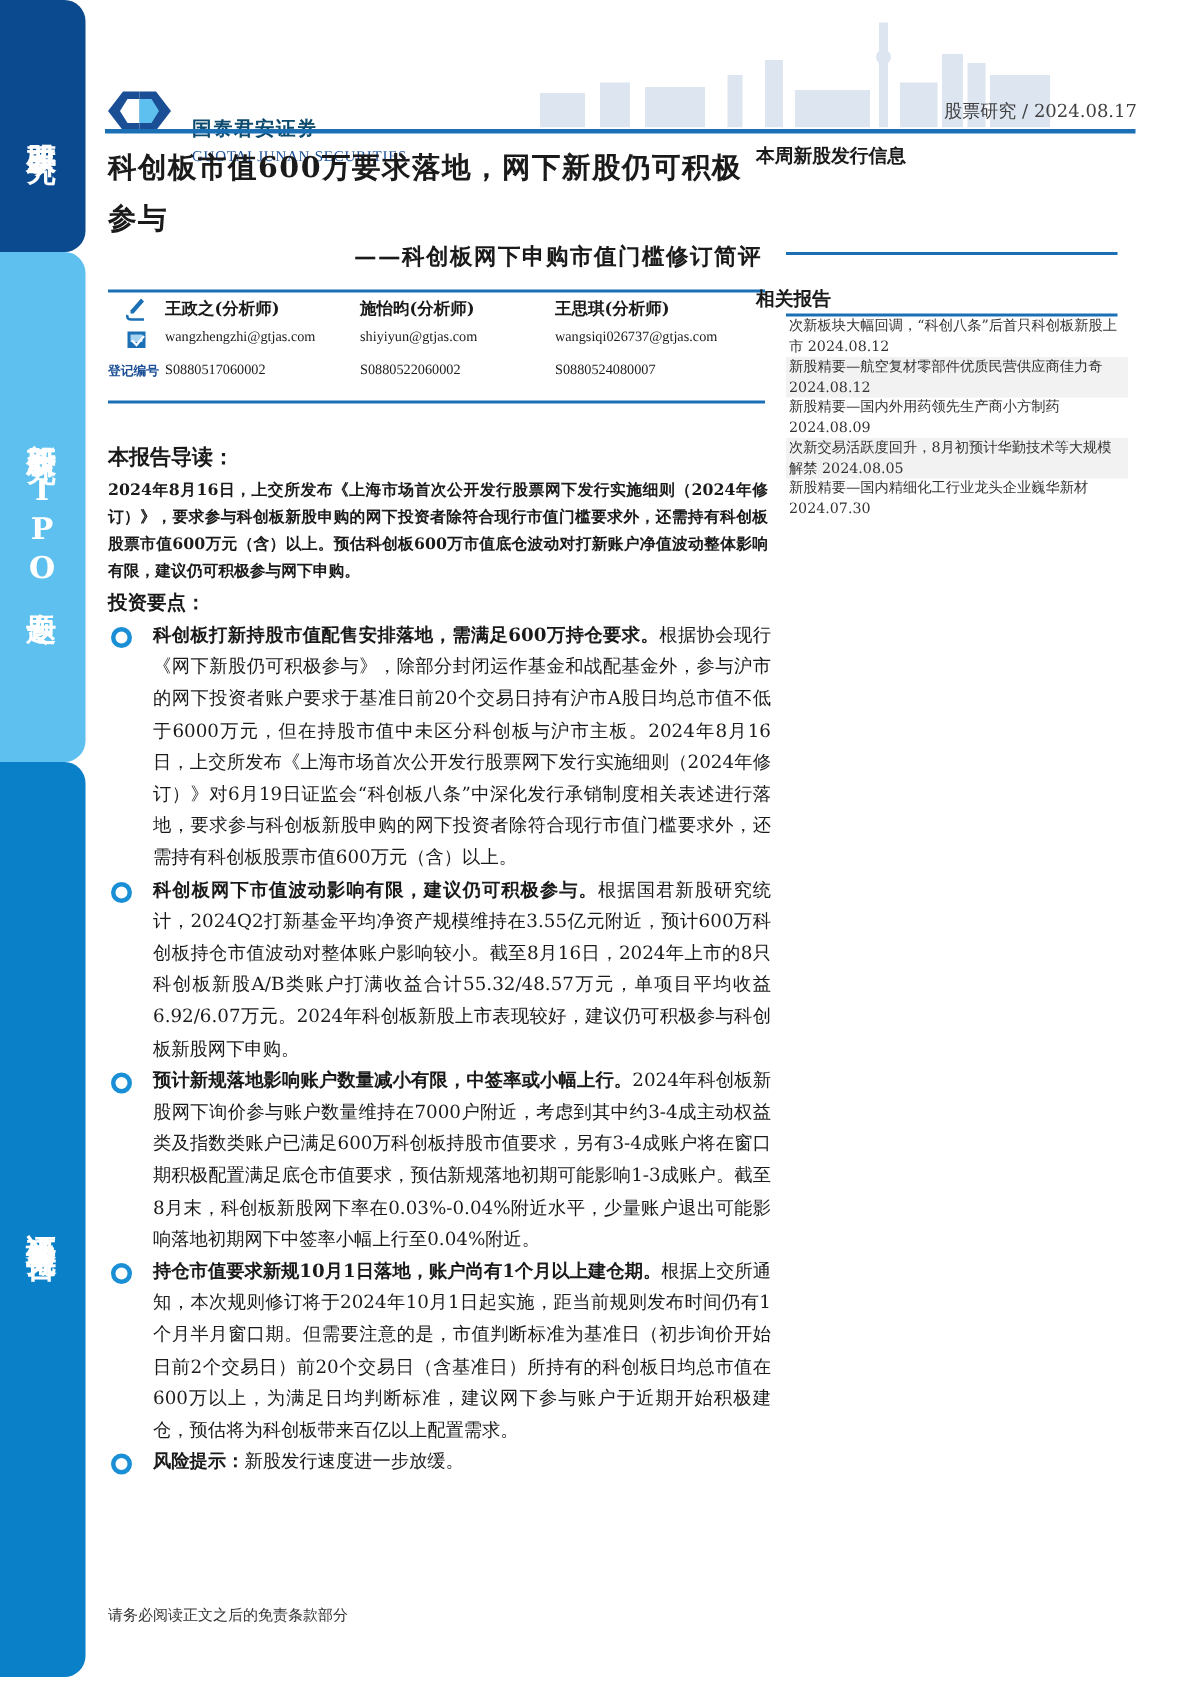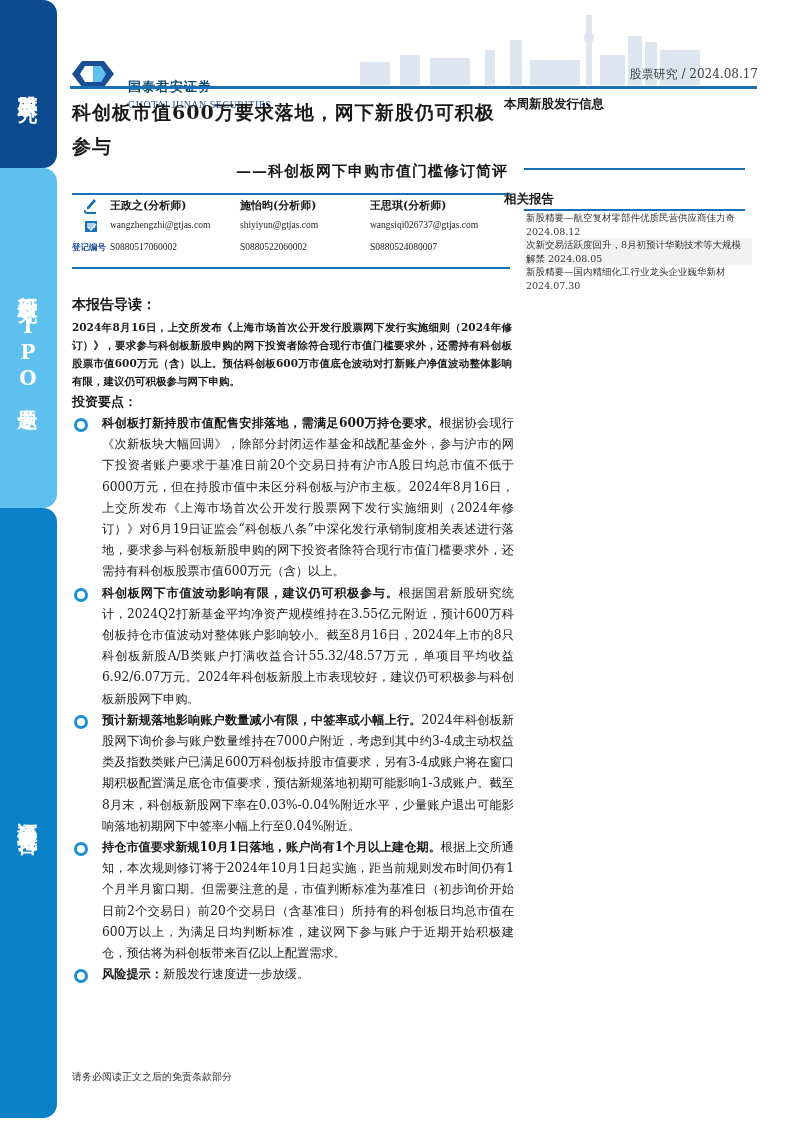--- a/index.html
+++ b/index.html
@@ -139,21 +139,21 @@
   </div>
 </div>
 
 <div class="intro-label">本报告导读：</div>
 <div class="intro-text">2024年8月16日，上交所发布《上海市场首次公开发行股票网下发行实施细则（2024年修订）》，要求参与科创板新股申购的网下投资者除符合现行市值门槛要求外，还需持有科创板股票市值600万元（含）以上。预估科创板600万市值底仓波动对打新账户净值波动整体影响有限，建议仍可积极参与网下申购。</div>
 
 <div class="points-label">投资要点：</div>
 <div class="points">
   <div class="point">
     <span class="bullet"></span>
-    <b>科创板打新持股市值配售安排落地，需满足600万持仓要求。</b><span>根据协会现行《次新板块大幅回调》，除部分封闭运作基金和战配基金外，参与沪市的网下投资者账户要求于基准日前20个交易日持有沪市A股日均总市值不低于6000万元，但在持股市值中未区分科创板与沪市主板。2024年8月16日，上交所发布《上海市场首次公开发行股票网下发行实施细则（2024年修订）》对6月19日证监会“科创板八条”中深化发行承销制度相关表述进行落地，要求参与科创板新股申购的网下投资者除符合现行市值门槛要求外，还需持有科创板股票市值600万元（含）以上。</span>
+    <b>科创板打新持股市值配售安排落地，需满足600万持仓要求。</b><span>根据协会现行《网下新股仍可积极参与》，除部分封闭运作基金和战配基金外，参与沪市的网下投资者账户要求于基准日前20个交易日持有沪市A股日均总市值不低于6000万元，但在持股市值中未区分科创板与沪市主板。2024年8月16日，上交所发布《上海市场首次公开发行股票网下发行实施细则（2024年修订）》对6月19日证监会“科创板八条”中深化发行承销制度相关表述进行落地，要求参与科创板新股申购的网下投资者除符合现行市值门槛要求外，还需持有科创板股票市值600万元（含）以上。</span>
   </div>
   <div class="point">
     <span class="bullet"></span>
     <b>科创板网下市值波动影响有限，建议仍可积极参与。</b><span>根据国君新股研究统计，2024Q2打新基金平均净资产规模维持在3.55亿元附近，预计600万科创板持仓市值波动对整体账户影响较小。截至8月16日，2024年上市的8只科创板新股A/B类账户打满收益合计55.32/48.57万元，单项目平均收益6.92/6.07万元。2024年科创板新股上市表现较好，建议仍可积极参与科创板新股网下申购。</span>
   </div>
   <div class="point">
     <span class="bullet"></span>
     <b>预计新规落地影响账户数量减小有限，中签率或小幅上行。</b><span>2024年科创板新股网下询价参与账户数量维持在7000户附近，考虑到其中约3-4成主动权益类及指数类账户已满足600万科创板持股市值要求，另有3-4成账户将在窗口期积极配置满足底仓市值要求，预估新规落地初期可能影响1-3成账户。截至8月末，科创板新股网下率在0.03%-0.04%附近水平，少量账户退出可能影响落地初期网下中签率小幅上行至0.04%附近。</span>
   </div>
   <div class="point">
@@ -167,18 +167,20 @@
 </div>
 
 <div class="rc-title" style="top:96px">本周新股发行信息</div>
 <div class="weekly-items">
 </div>
 <div class="rc-rule" style="top:168px"></div>
 
 <div class="rc-title" style="top:191px">相关报告</div>
 <div class="rc-rule" style="top:209px"></div>
 <div class="related-list">
+  <div class="related-item">次新板块大幅回调，“科创八条”后首只科创板新股上市 2024.08.12</div>
   <div class="related-item">新股精要—航空复材零部件优质民营供应商佳力奇 2024.08.12</div>
+  <div class="related-item">新股精要—国内外用药领先生产商小方制药 2024.08.09</div>
   <div class="related-item">次新交易活跃度回升，8月初预计华勤技术等大规模解禁 2024.08.05</div>
   <div class="related-item">新股精要—国内精细化工行业龙头企业巍华新材 2024.07.30</div>
 </div>
 
 <div class="footer-note">请务必阅读正文之后的免责条款部分</div>
 
 </body></html>

